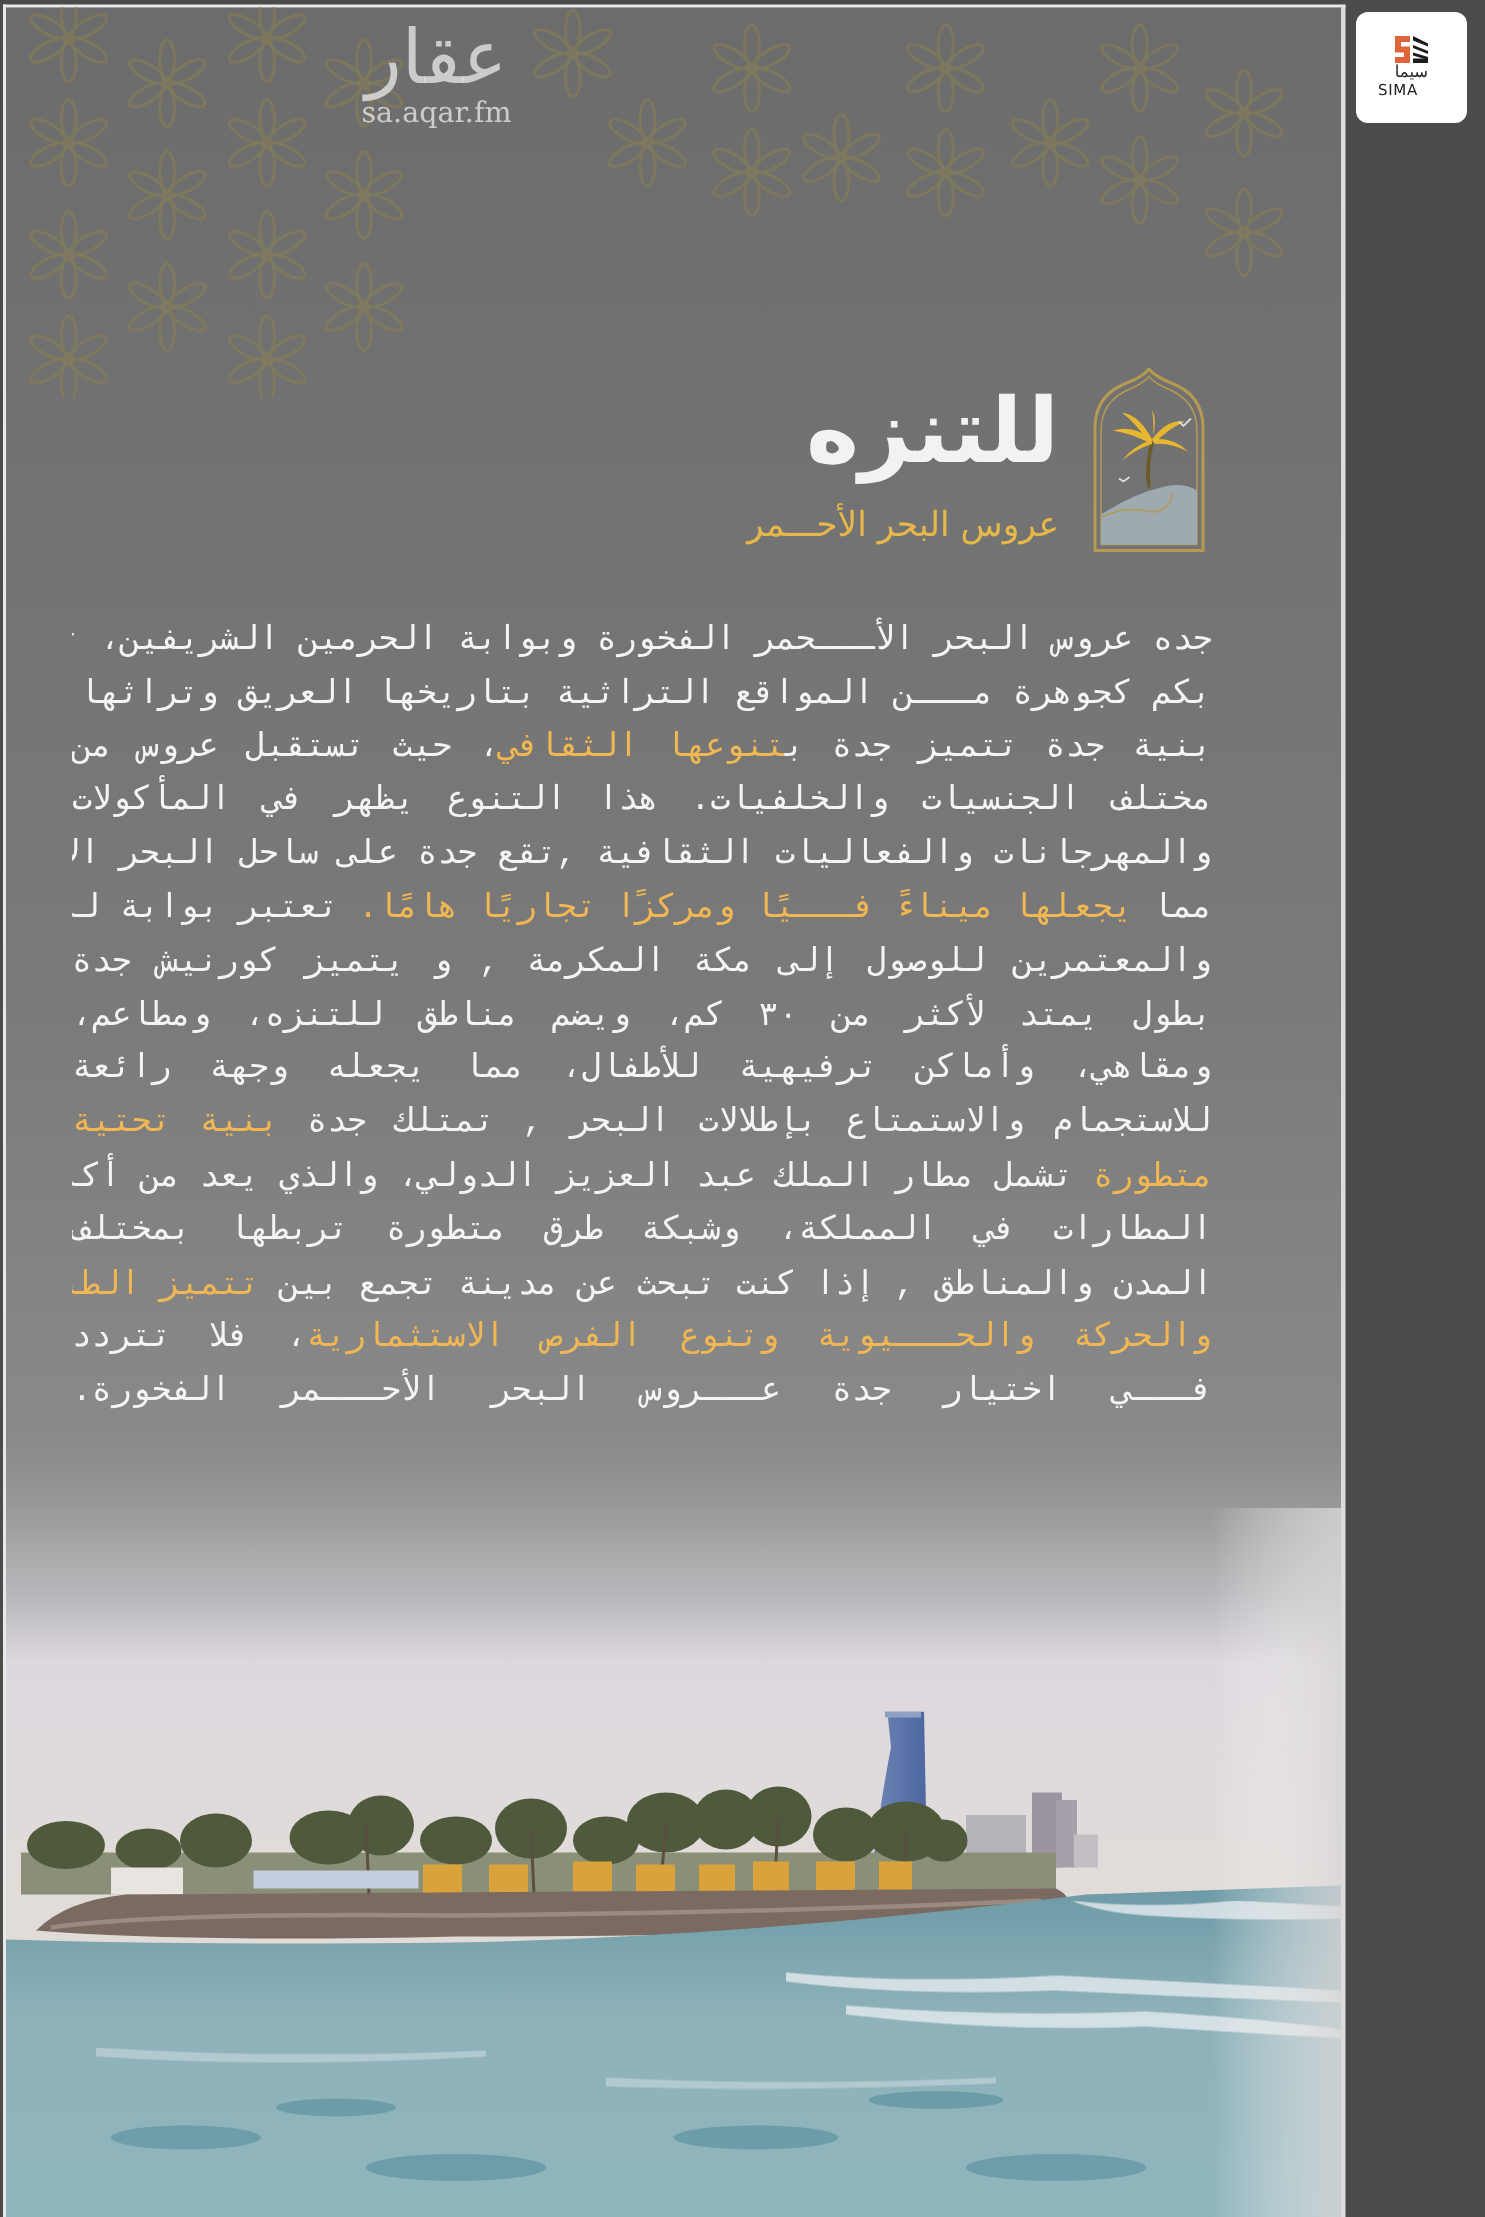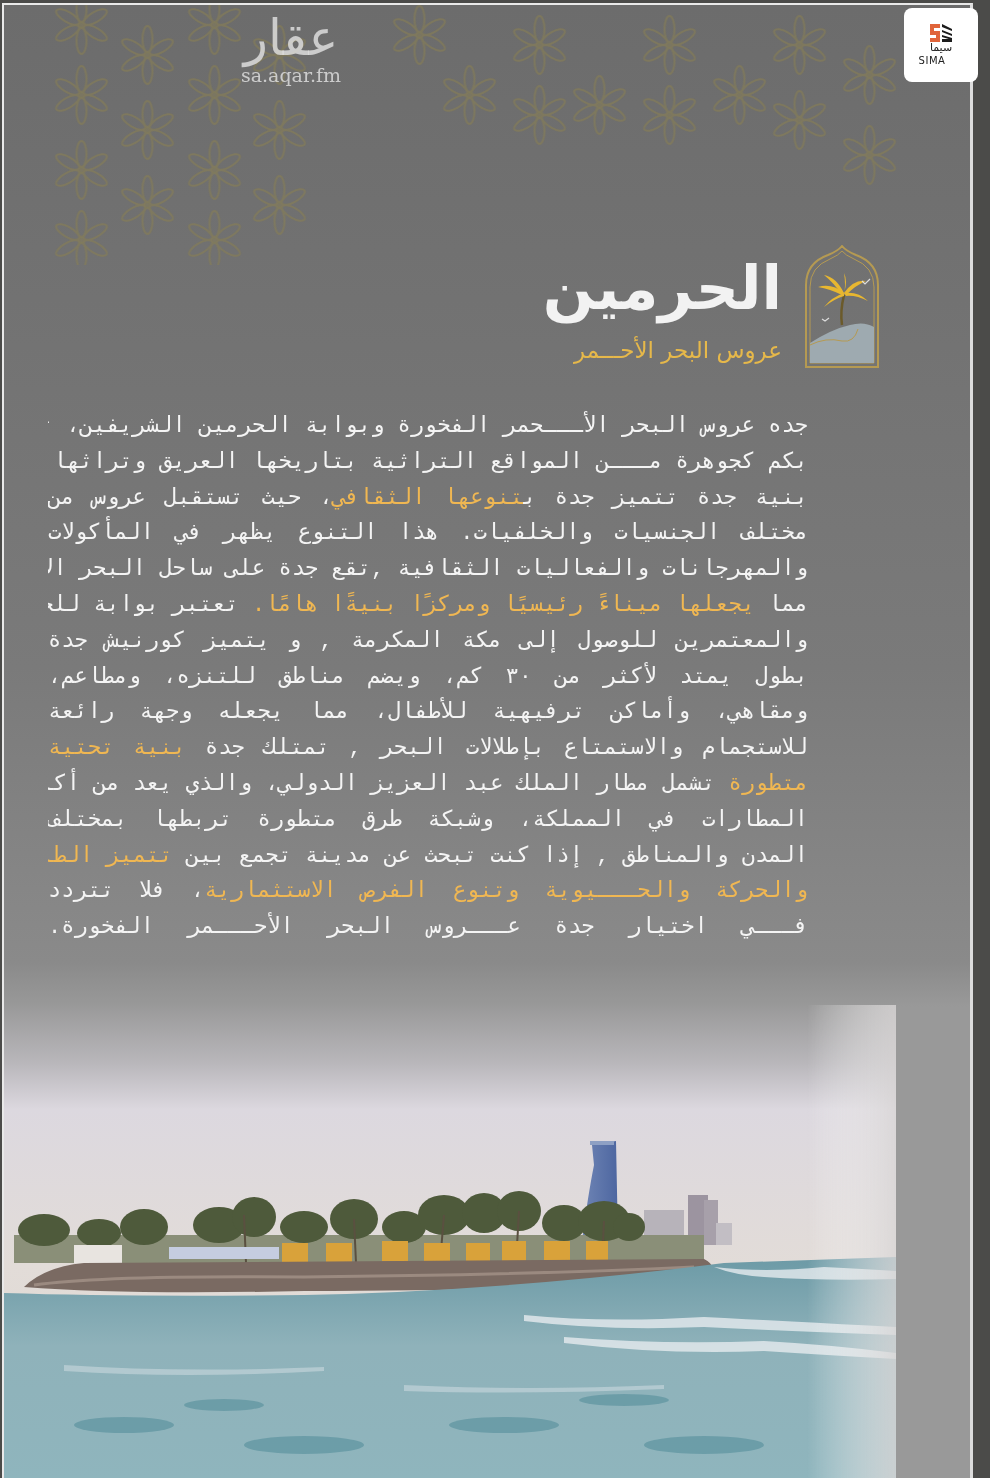--- a/index.html
+++ b/index.html
@@ -2,21 +2,21 @@
 <html><head>
   <meta charset="utf-8">
   <style>
     * { margin: 0; padding: 0; box-sizing: border-box; }
     html, body { width: 990px; height: 1478px; overflow: hidden; background: #4b4b49; }
     body { position: relative; font-family: "DejaVu Sans", sans-serif; }
 
     .viewer { position: absolute; left: 0; top: 0; width: 990px; height: 1478px; background: #4b4b49; }
 
     .page {
-      position: absolute; left: 2px; top: 3px; width: 971px; height: 1475px;
+      position: absolute; left: 2px; top: 3px; width: 895px; height: 1475px;
       background: linear-gradient(180deg, #6c6c6c 0%, #727272 20%, #7a7a7a 45%, #8a8a8a 65%, #999999 68%);
       border-left: 2px solid #e9e9e9; border-top: 2px solid #e9e9e9; border-right: 3px solid #dcdcdc;
       overflow: hidden;
     }
 
     .pattern { position: absolute; left: 0; top: 0; width: 100%; height: 260px; }
 
     .watermark { position: absolute; left: 212px; top: 4px; width: 150px; text-align: center; color: rgba(225,225,225,0.82); }
     .watermark .wm-ar { font-family: "DejaVu Sans", sans-serif; font-size: 50px; line-height: 58px; font-weight: 300; letter-spacing: 2px; }
     .watermark .wm-url { font-family: "DejaVu Serif", serif; font-size: 19px; line-height: 20px; margin-top: -2px; }
@@ -92,21 +92,21 @@
           <use href="#flower" x="830" y="150"></use>
       </g>
     </svg>
 
     <div class="watermark">
       <div class="wm-ar">عقار</div>
       <div class="wm-url">sa.aqar.fm</div>
     </div>
 
     <div class="title-block">
-      <div class="title-main">الحرمين</div>
+      <div class="title-main">للتنزه</div>
       <div class="title-sub">عروس البحر الأحـــمر</div>
       <svg class="emblem" viewBox="0 0 80 124">
         <path d="M4 122 L4 40 Q4 18 26 10 Q36 6 40 1 Q44 6 54 10 Q76 18 76 40 L76 122 Z" fill="none" stroke="#b59a52" stroke-width="2"></path>
         <path d="M8 118 L8 42 Q8 22 28 14 Q37 10 40 6 Q43 10 52 14 Q72 22 72 42 L72 118 Z" fill="none" stroke="#b59a52" stroke-width="1"></path>
         <path d="M8 118 L8 98 Q30 84 48 80 Q62 76 72 82 L72 118 Z" fill="#9eaab0"></path>
         <path d="M8 100 Q24 92 40 96 Q52 98 56 84" fill="none" stroke="#b59a52" stroke-width="1"></path>
         <path d="M40 80 Q38 66 42 50" stroke="#6b5a2a" stroke-width="2.5" fill="none"></path>
         <g fill="#e8b730">
           <path d="M42 48 Q30 38 16 42 Q28 44 40 50 Z"></path>
           <path d="M42 48 Q34 32 22 30 Q32 38 40 50 Z"></path>
@@ -120,21 +120,21 @@
         <path d="M20 74 l3 2 l4 -3" stroke="#ddd" stroke-width="1.2" fill="none"></path>
       </svg>
     </div>
 
     <div class="body-text" id="bodyText">
         <span class="line"><span>جده عروس البحر الأـــحمر الفخورة وبوابة الحرمين الشريفين، ترحب</span></span>
         <span class="line"><span>بكم كجوهرة مـــن المواقع التراثية بتاريخها العريق وتراثها الأصيل.</span></span>
         <span class="line"><span>بنية جدة تتميز جدة ب</span><span class="hl">تنوعها الثقافي</span><span>، حيث تستقبل عروس من</span></span>
         <span class="line"><span>مختلف الجنسيات والخلفيات. هذا التنوع يظهر في المأكولات</span></span>
         <span class="line"><span>والمهرجانات والفعاليات الثقافية ,تقع جدة على ساحل البحر الأحمر،</span></span>
-        <span class="line"><span>مما </span><span class="hl">يجعلها ميناءً رئيسيًا ومركزًا بنيةًا هامًا.</span><span> تعتبر بوابة للحجاج</span></span>
+        <span class="line"><span>مما </span><span class="hl">يجعلها ميناءً فـــيًا ومركزًا تجاريًا هامًا.</span><span> تعتبر بوابة للحجاج</span></span>
         <span class="line"><span>والمعتمرين للوصول إلى مكة المكرمة , و يتميز كورنيش جدة</span></span>
         <span class="line"><span>بطول يمتد لأكثر من ٣٠ كم، ويضم مناطق للتنزه، ومطاعم،</span></span>
         <span class="line"><span>ومقاهي، وأماكن ترفيهية للأطفال، مما يجعله وجهة رائعة</span></span>
         <span class="line"><span>للاستجمام والاستمتاع بإطلالات البحر , تمتلك جدة </span><span class="hl">بنية تحتية</span></span>
         <span class="line"><span class="hl">متطورة</span><span> تشمل مطار الملك عبد العزيز الدولي، والذي يعد من أكبر</span></span>
         <span class="line"><span>المطارات في المملكة، وشبكة طرق متطورة تربطها بمختلف</span></span>
         <span class="line"><span>المدن والمناطق , إذا كنت تبحث عن مدينة تجمع بين </span><span class="hl">تتميز الطبيعة</span></span>
         <span class="line"><span class="hl">والحركة والحـــيوية وتنوع الفرص الاستثمارية</span><span>، فلا تتردد</span></span>
         <span class="line"><span>فـــي اختيار جدة عـــروس البحر الأحـــمر الفخورة.</span></span>
       </div>

